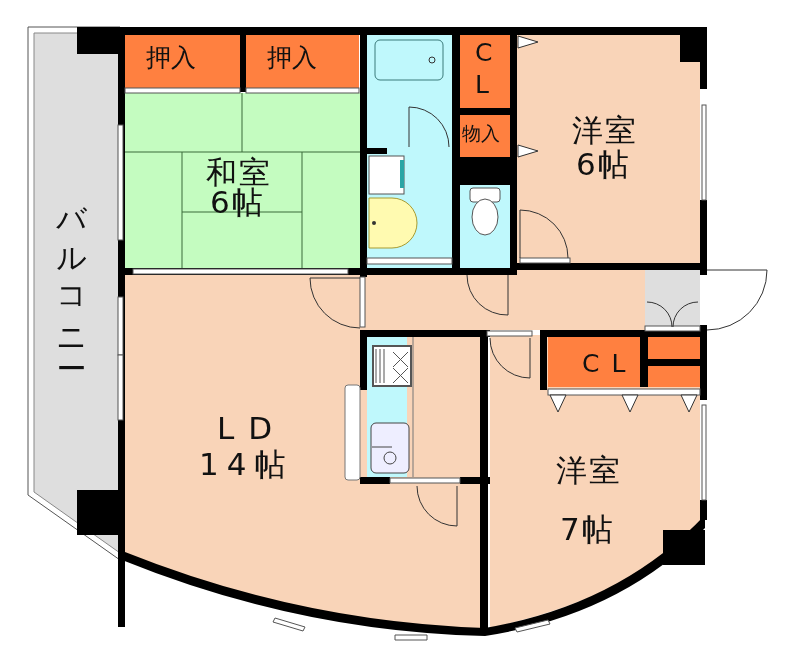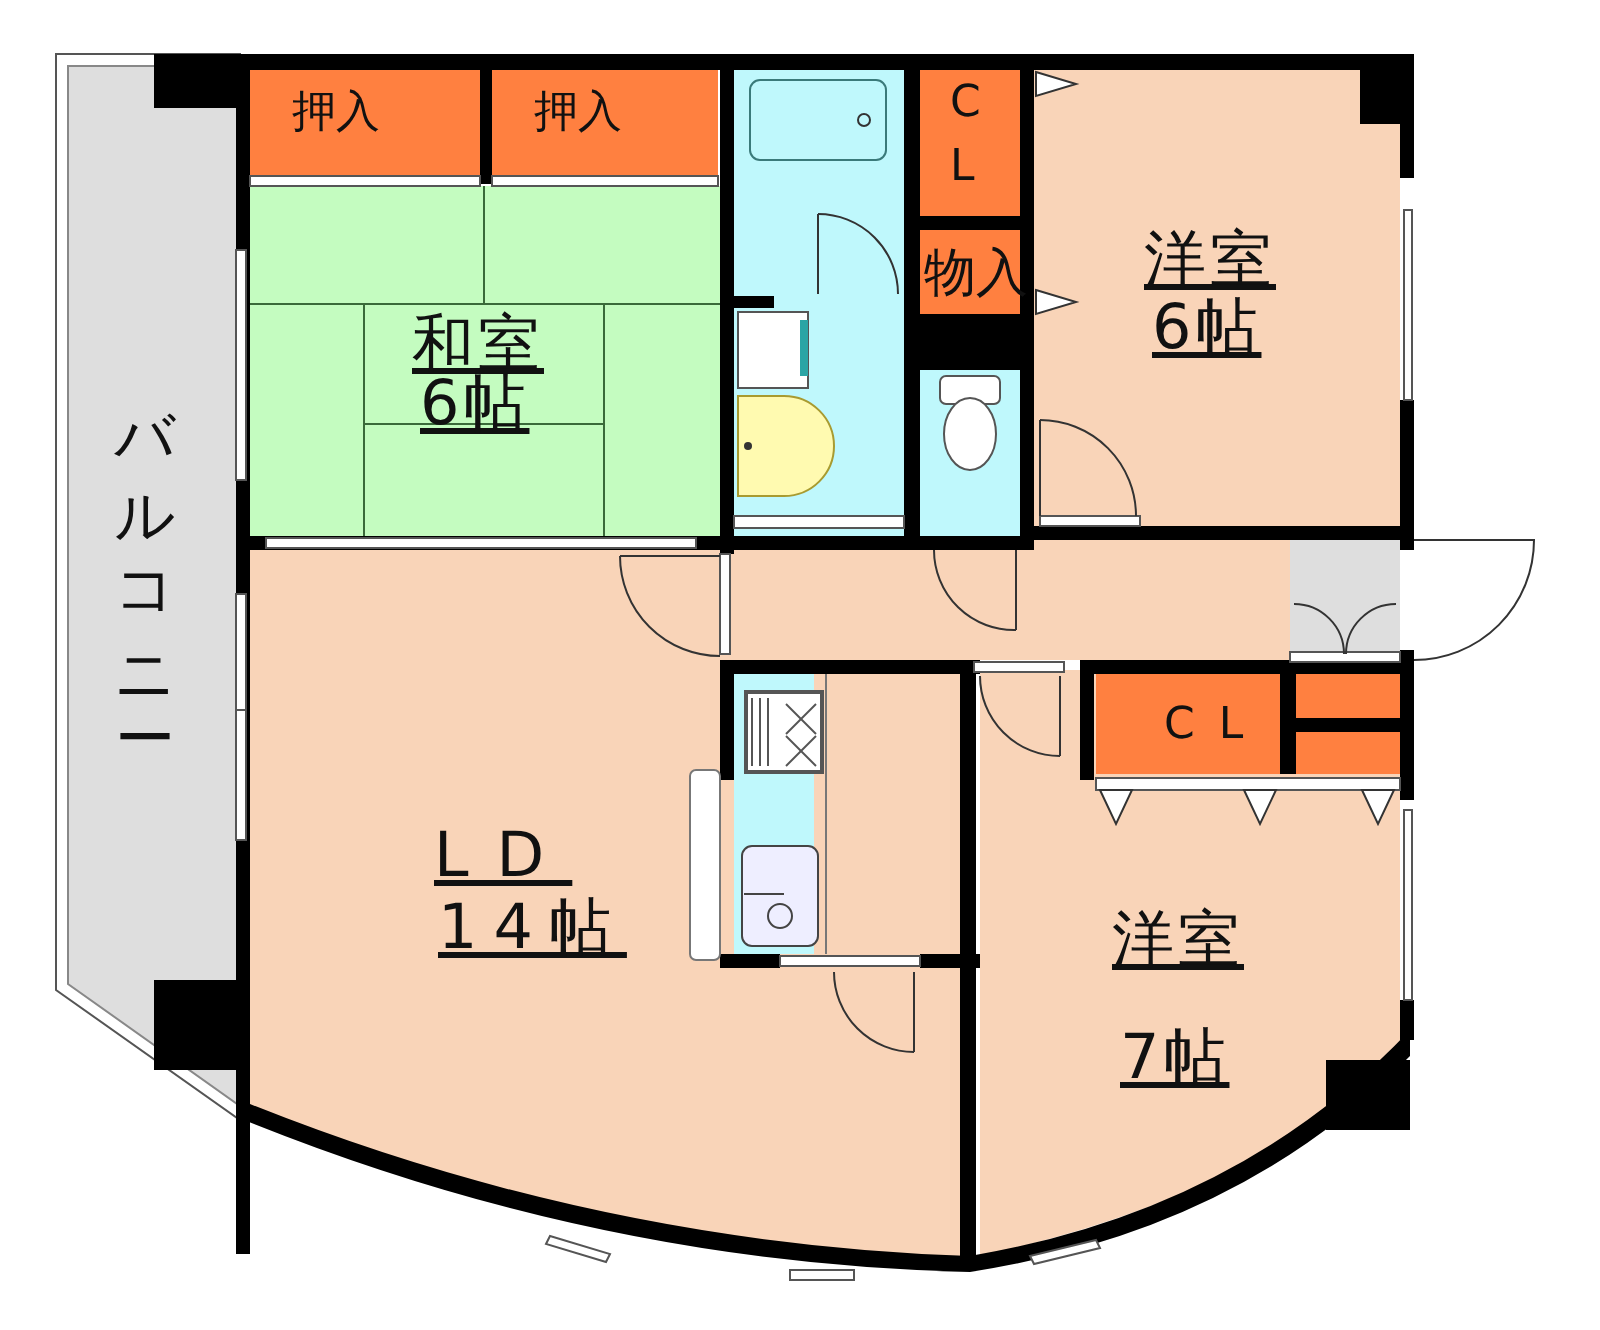--- a/index.html
+++ b/index.html
@@ -1,21 +1,21 @@
 <!DOCTYPE html>
 <html><head>
 <meta charset="utf-8">
 <style>
   html, body { margin: 0; padding: 0; background: #ffffff; }
   body { width: 800px; height: 665px; overflow: hidden; position: relative; font-family: "DejaVu Sans", sans-serif; }
   #plan { position: absolute; left: 0; top: 0; width: 800px; height: 665px; }
   .lbl { position: absolute; color: #111; font-family: "DejaVu Sans", sans-serif; text-align: center; white-space: nowrap; line-height: 1.05; }
-  .room-lbl { font-size: 31px; letter-spacing: 2px; text-decoration: underline; }
-  .small-lbl { font-size: 22px; }
-  .tiny-lbl { font-size: 26px; }
+  .room-lbl { font-size: 31px; letter-spacing: 2px; }
+  .small-lbl { font-size: 25px; }
+  .tiny-lbl { font-size: 19px; }
   .vert-lbl { font-size: 30px; writing-mode: vertical-rl; letter-spacing: 8px; }
 </style>
 </head>
 <body>
 
 <svg id="plan" viewBox="0 0 800 665" xmlns="http://www.w3.org/2000/svg">
 
   <g>
     <path d="M28 27 L120 27 L120 560 L28 495 Z" fill="#ffffff" stroke="#555" stroke-width="1"></path>
     <path d="M34 33 L120 33 L120 553 L34 492 Z" fill="#dedede" stroke="#888" stroke-width="1"></path>
@@ -174,18 +174,18 @@
 <div class="lbl room-lbl" style="left:210px; top:186px;">6帖</div>
 
 <div class="lbl small-lbl" style="left:475px; top:40px;">C</div>
 <div class="lbl small-lbl" style="left:475px; top:72px;">L</div>
 <div class="lbl tiny-lbl" style="left:462px; top:124px;">物入</div>
 
 <div class="lbl room-lbl" style="left:572px; top:114px;">洋室</div>
 <div class="lbl room-lbl" style="left:576px; top:148px;">6帖</div>
 
 <div class="lbl room-lbl" style="left:205px; top:412px; letter-spacing:14px;margin-left:12px;">LD</div>
-<div class="lbl room-lbl" style="left:219px; top:448px; letter-spacing:8px;">14帖</div>
+<div class="lbl room-lbl" style="left:199px; top:448px; letter-spacing:8px;">14帖</div>
 
 <div class="lbl small-lbl" style="left:566px; top:351px; letter-spacing:12px;margin-left:16px;">CL</div>
 
 <div class="lbl room-lbl" style="left:556px; top:454px;">洋室</div>
 <div class="lbl room-lbl" style="left:560px; top:513px;">7帖</div>
 
 </body></html>

